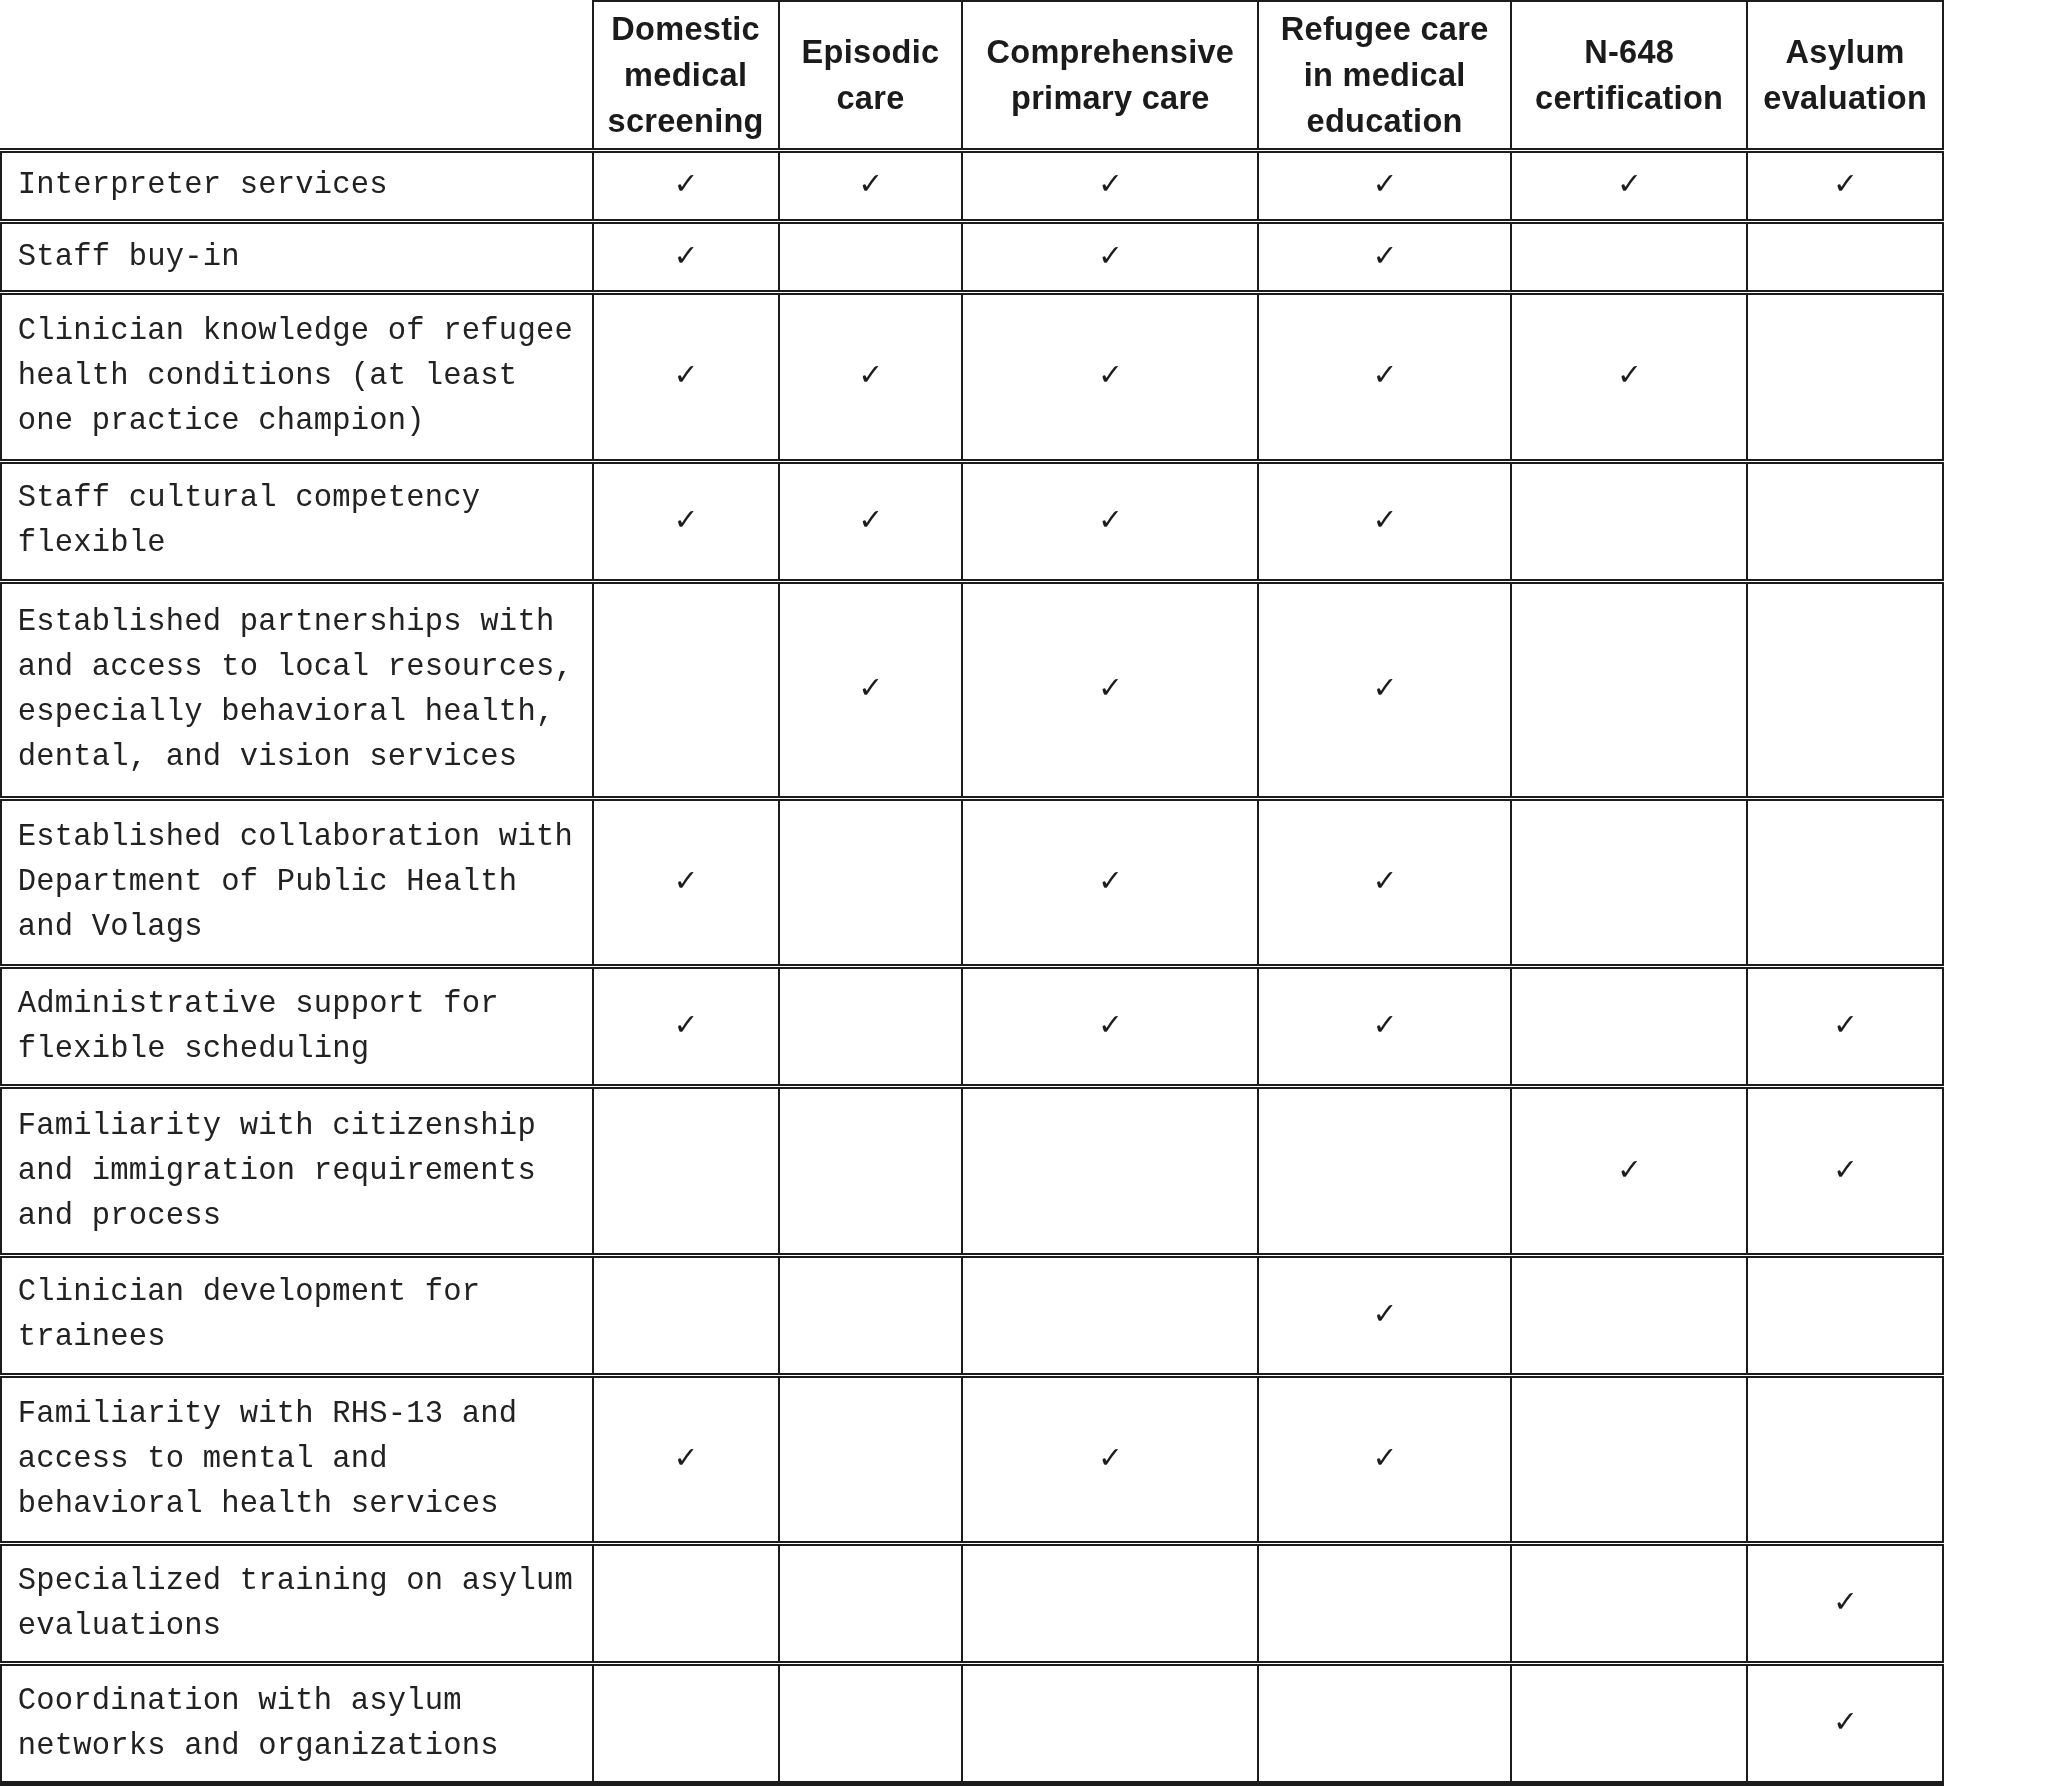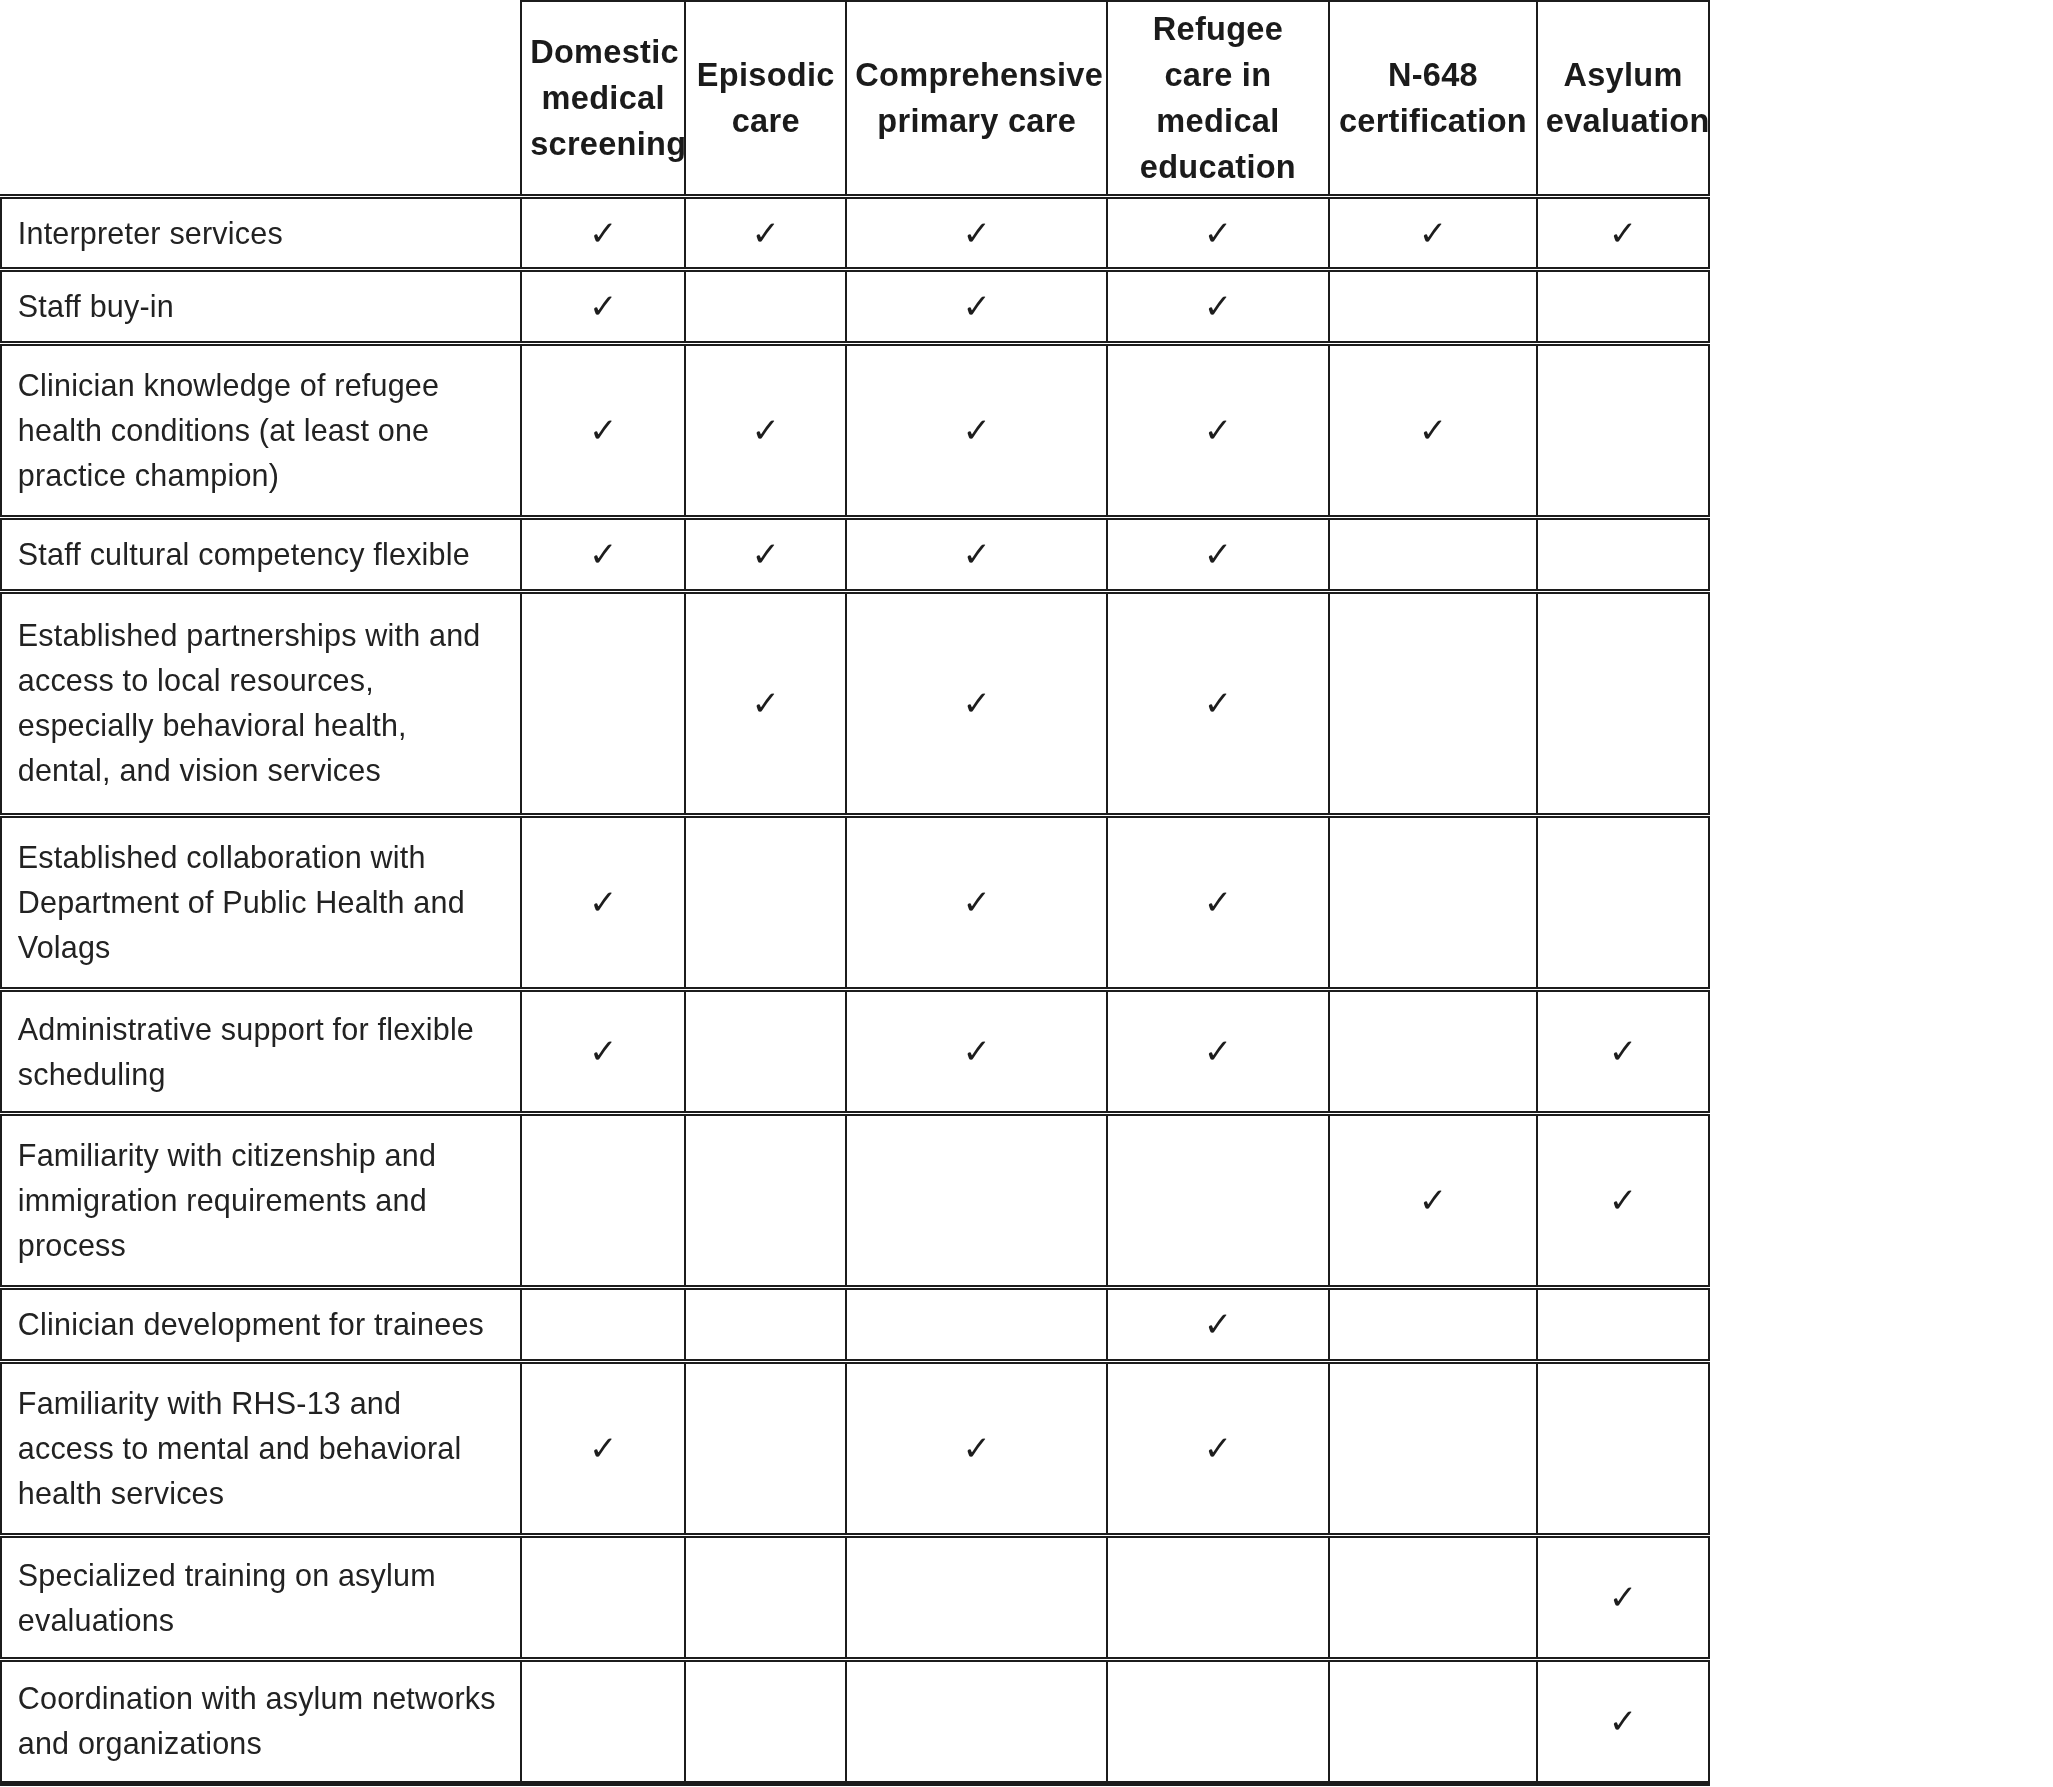--- a/index.html
+++ b/index.html
@@ -8,21 +8,21 @@
     height: 1788px;
     box-sizing: border-box;
     background: #ffffff;
     font-family: "Liberation Sans", sans-serif;
     color: #1d1d1d;
     overflow: hidden;
   }
   table.resource-table {
     border-collapse: collapse;
     table-layout: fixed;
-    width: 1710px;
+    width: 1944px;
     height: 1786px;
     padding-left: 6px;
   }
   thead tr { height: 148px; }
   th.col-head {
     border: 2.5px solid #1c1c1c;
     font-size: 32.5px;
     font-weight: 700;
     line-height: 46px;
     letter-spacing: 0.3px;
@@ -31,20 +31,21 @@
     padding: 3.9px 7.9px;
     color: #1b1b1b;
   }
   th.corner {
     border: none;
     background: #ffffff;
   }
   tbody tr {
     border-top: 5.9px double #1c1c1c;
     border-bottom: 5.9px double #1c1c1c;
+    font-family: Liberation Mono, monospace;
   }
   tbody tr:last-child { border-bottom: 5.9px solid #1c1c1c; }
   td {
     border-left: 2.5px solid #1c1c1c;
     border-right: 2.5px solid #1c1c1c;
     vertical-align: middle;
     box-sizing: border-box;
   }
   td.label {
     font-size: 30.5px;

